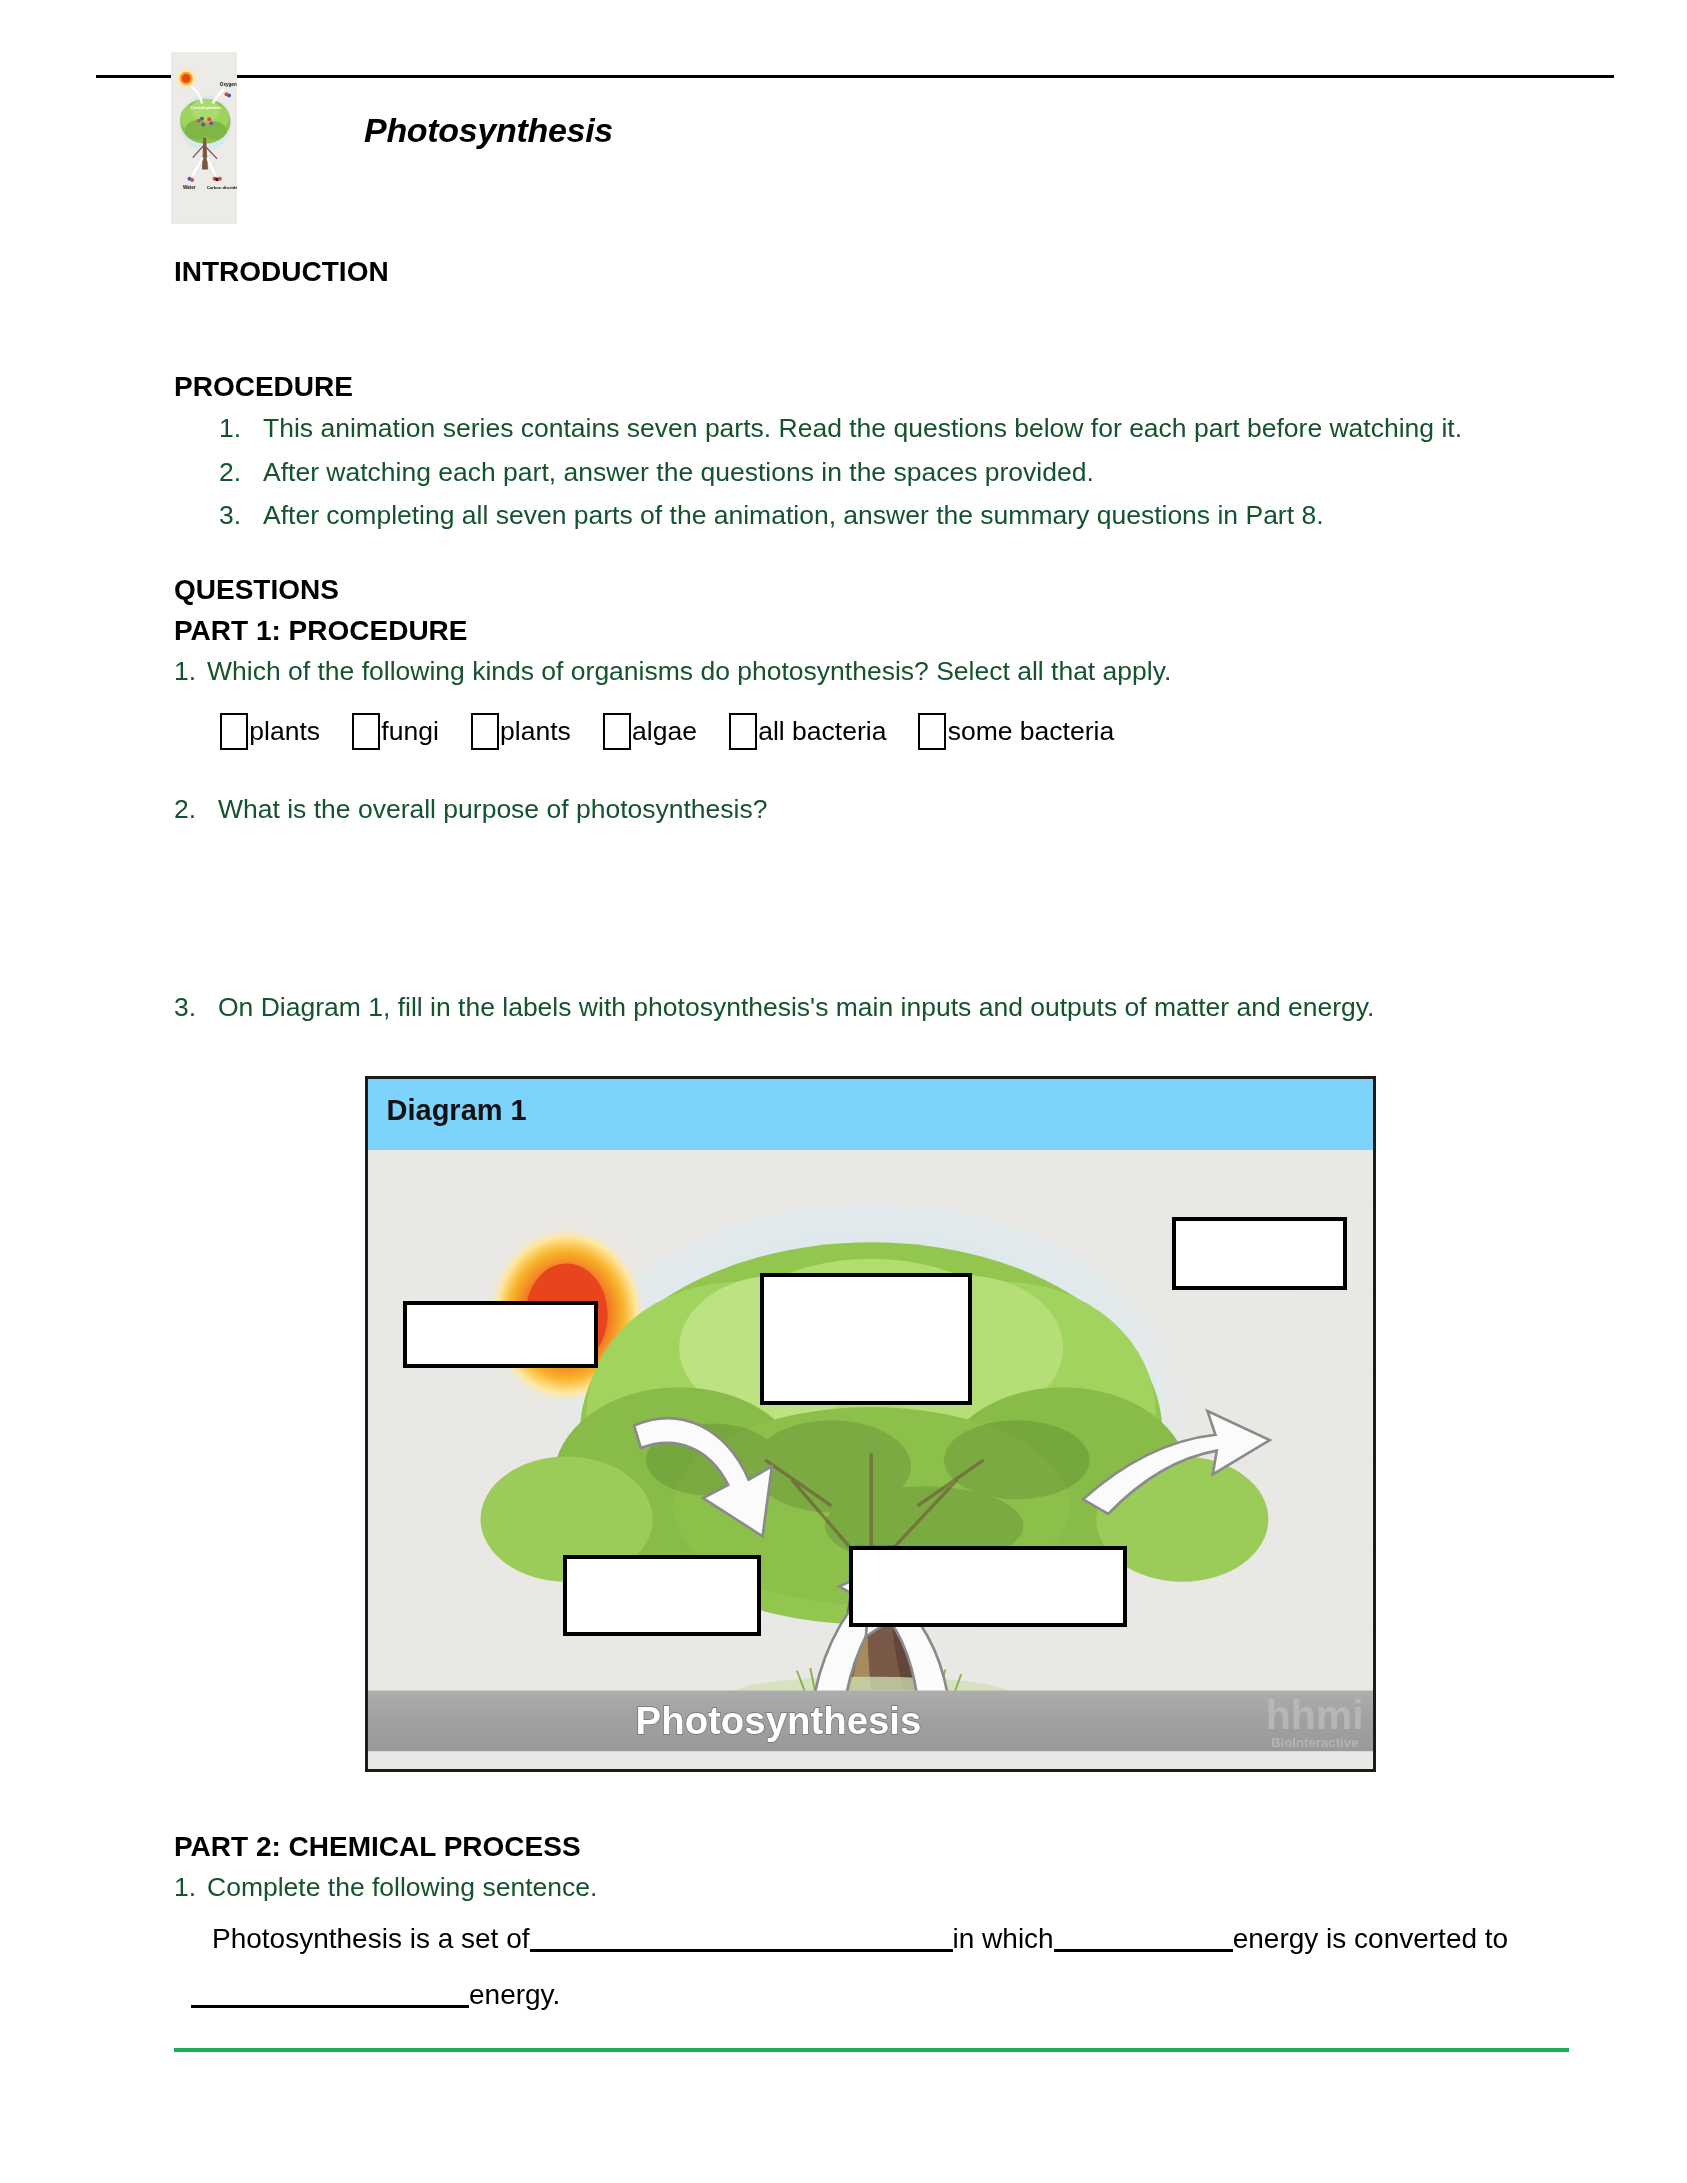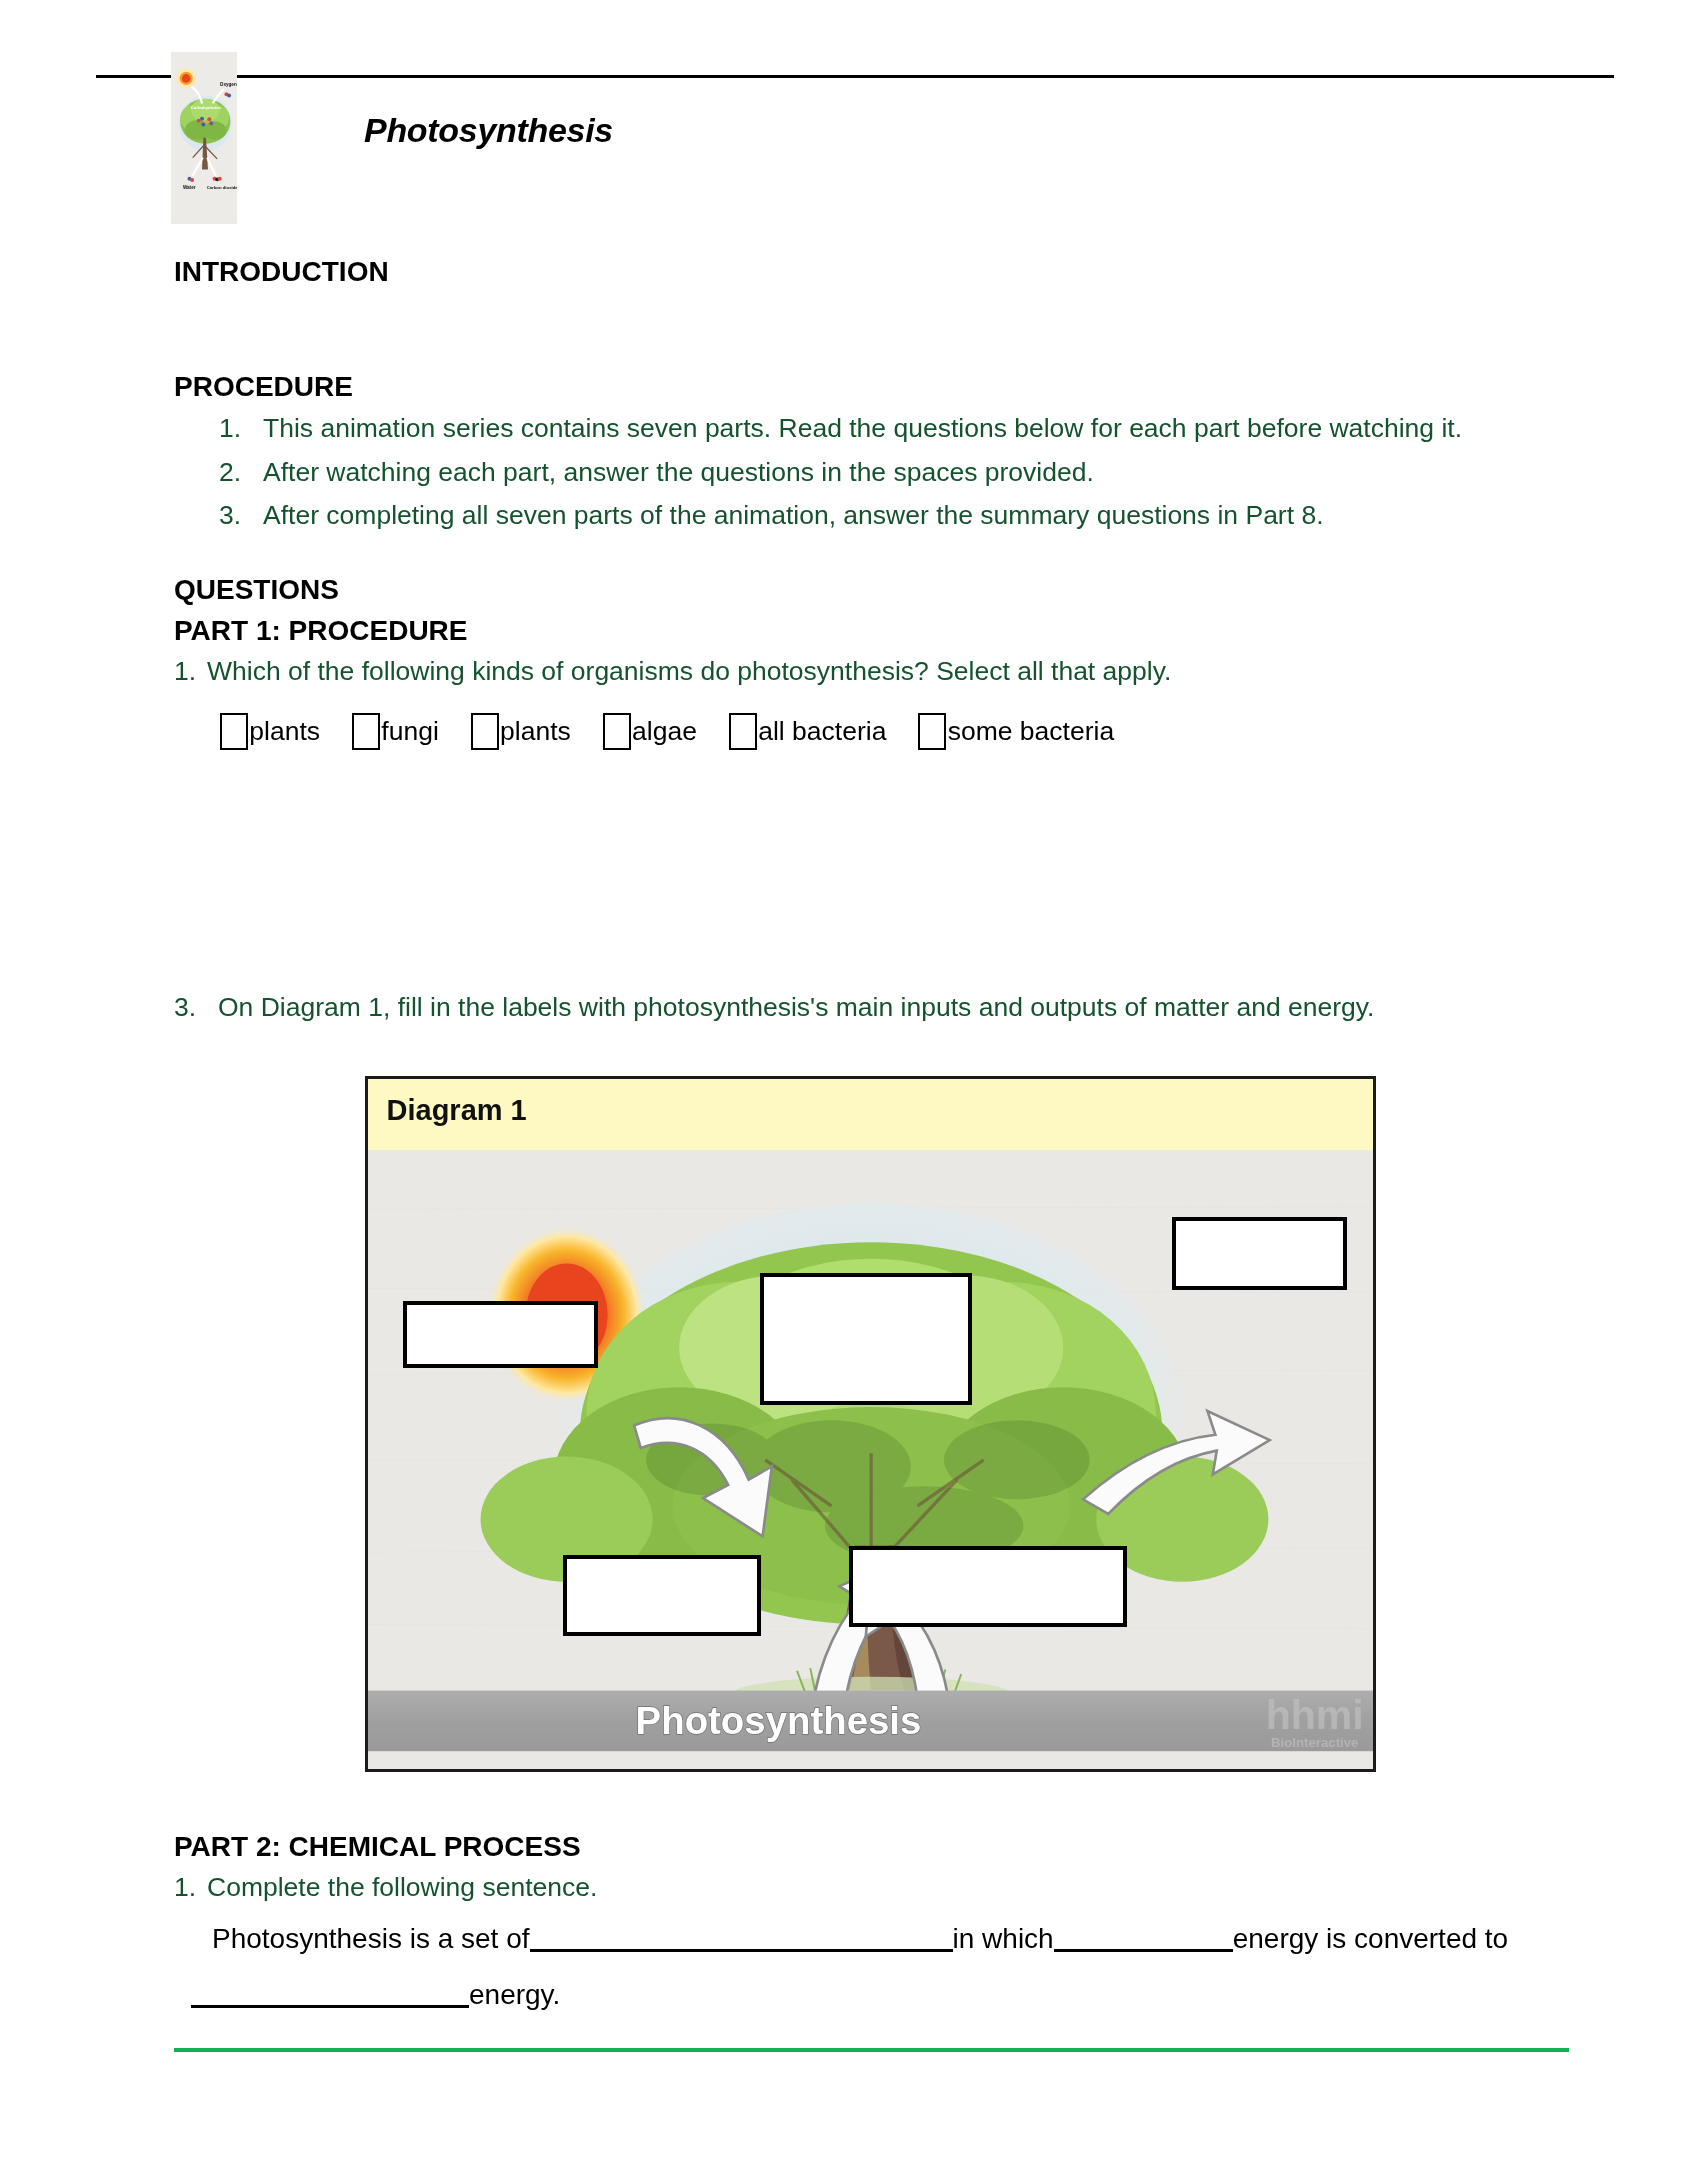--- a/index.html
+++ b/index.html
@@ -109,21 +109,21 @@
 
   
   #diagram-box {
     position: absolute;
     left: 338px;
     top: 1076px;
     width: 1011px;
     height: 696px;
     border: 3.3px solid #1b1b1b;
     box-sizing: border-box;
-    background: #fef9c3;
+    background: #7dd3fc;
   }
   #diagram-title {
     position: absolute;
     left: 18.5px;
     top: 14.6px;
     font-family: "Liberation Sans", sans-serif;
     font-weight: bold;
     font-size: 29px;
     color: #111;
   }
@@ -259,20 +259,23 @@
     <div class="cbgroup">
       <span class="cbox"></span>
       <span class="cblabel">all bacteria</span>
     </div>
     <div class="cbgroup">
       <span class="cbox"></span>
       <span class="cblabel">some bacteria</span>
     </div>
   </div>
 
+  <div class="num-item" style="left:147px; top:794px;">
+    <span class="n">2.</span><span>What is the overall purpose of photosynthesis?</span>
+  </div>
 
   <div class="num-item" style="left:147px; top:992px;">
     <span class="n">3.</span><span>On Diagram 1, fill in the labels with photosynthesis's main inputs and outputs of matter and energy.</span>
   </div>
 
   <div id="diagram-box">
     <div id="diagram-title">Diagram 1</div>
 
     <div id="diagram-image">
       <svg viewBox="0 0 1518 939" preserveAspectRatio="none" xmlns="http://www.w3.org/2000/svg">

